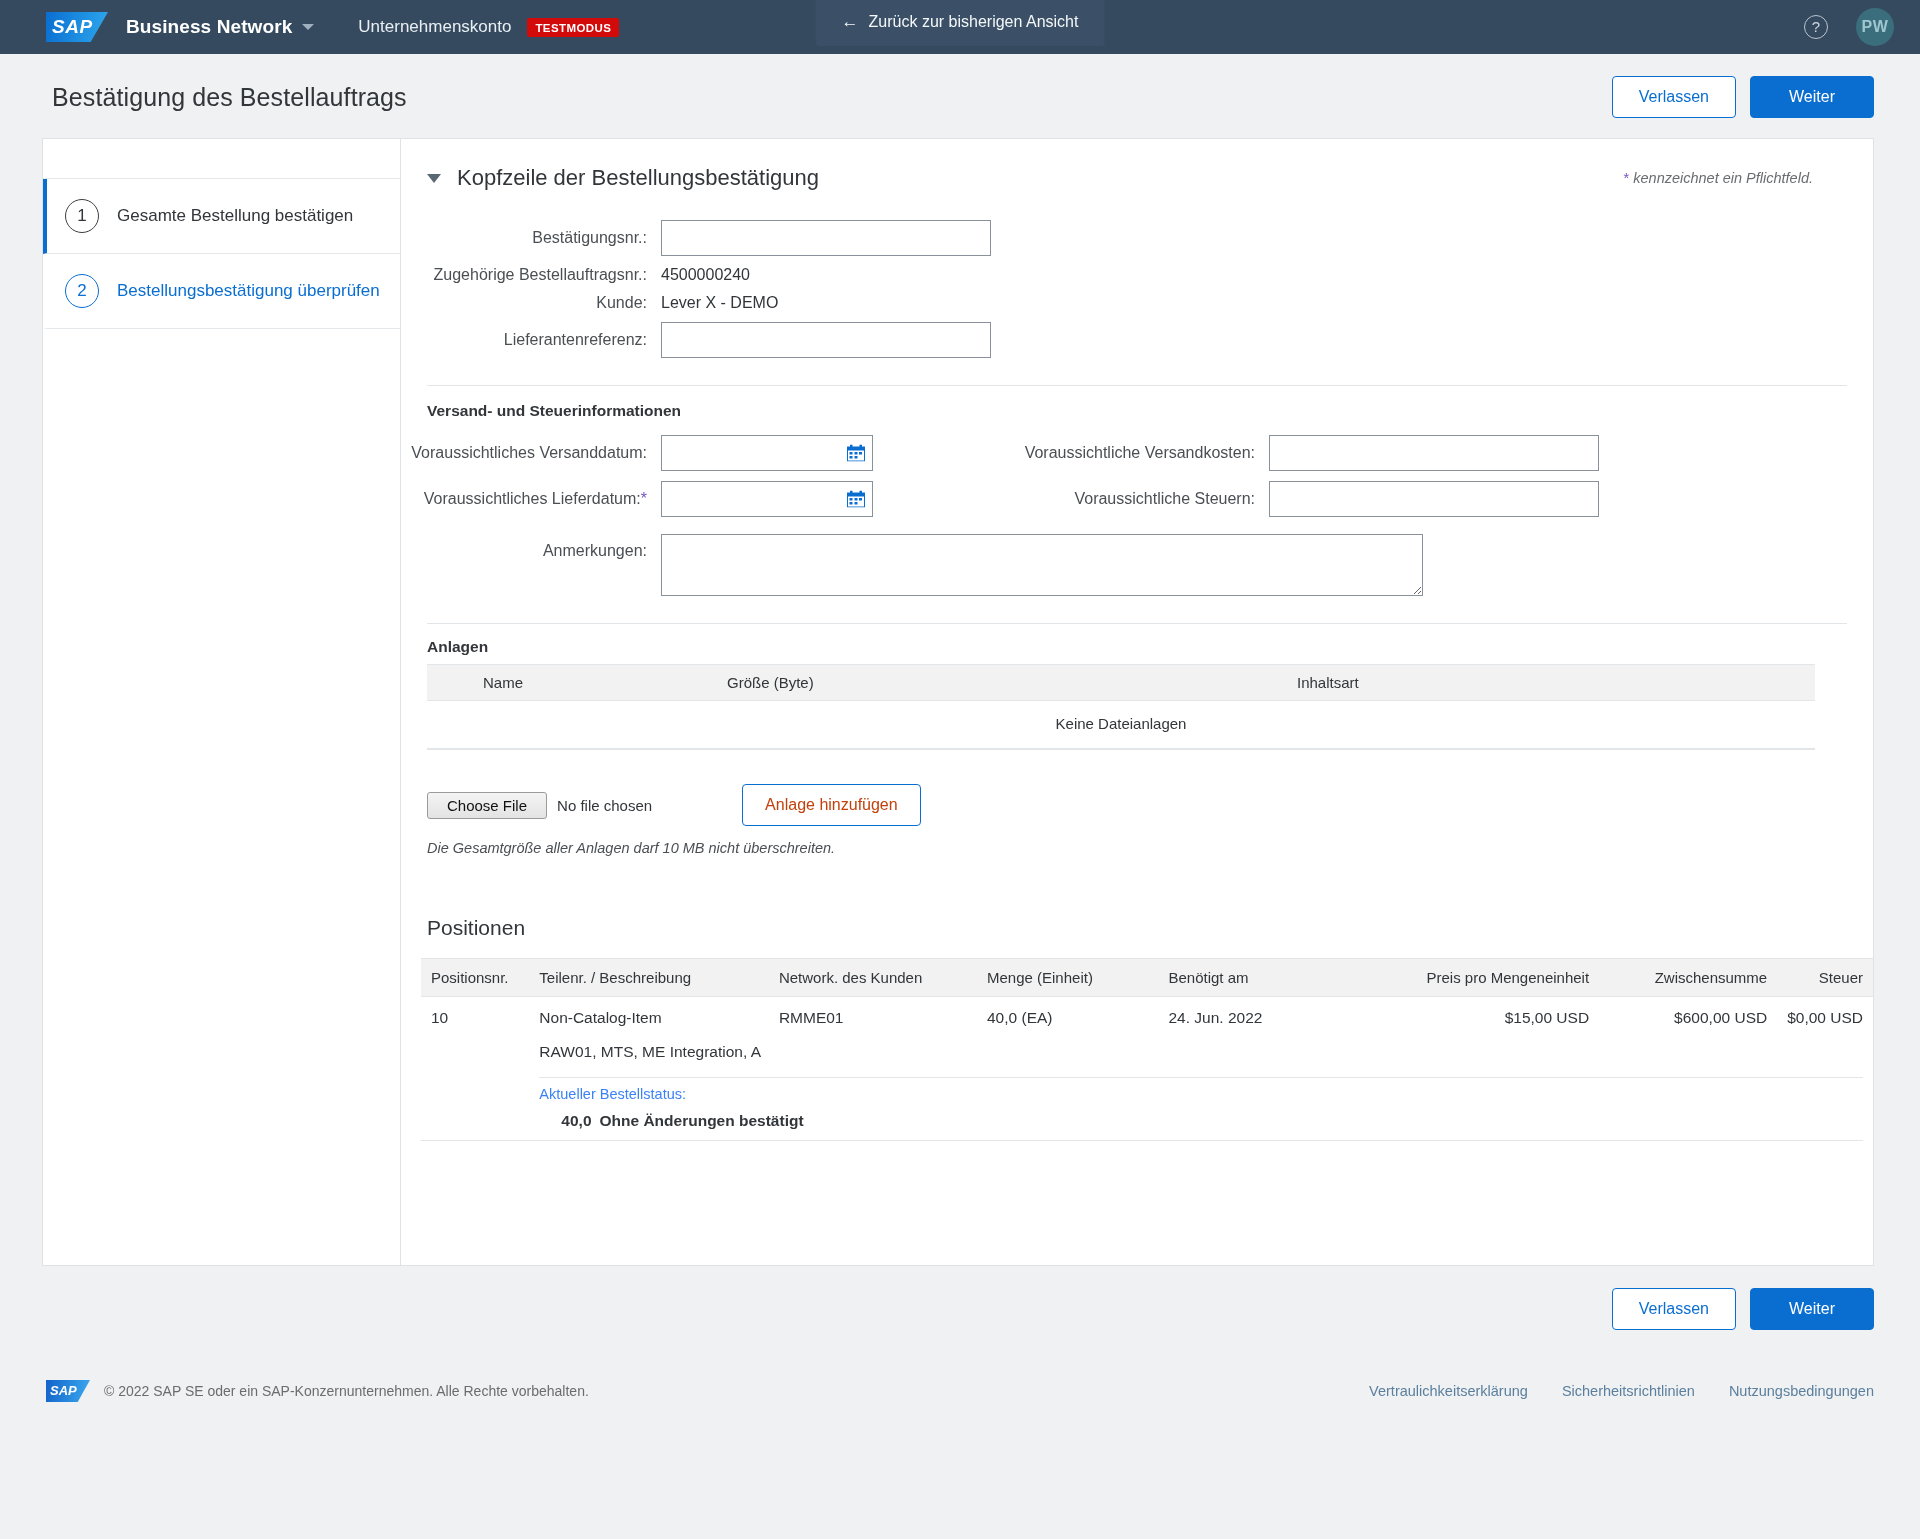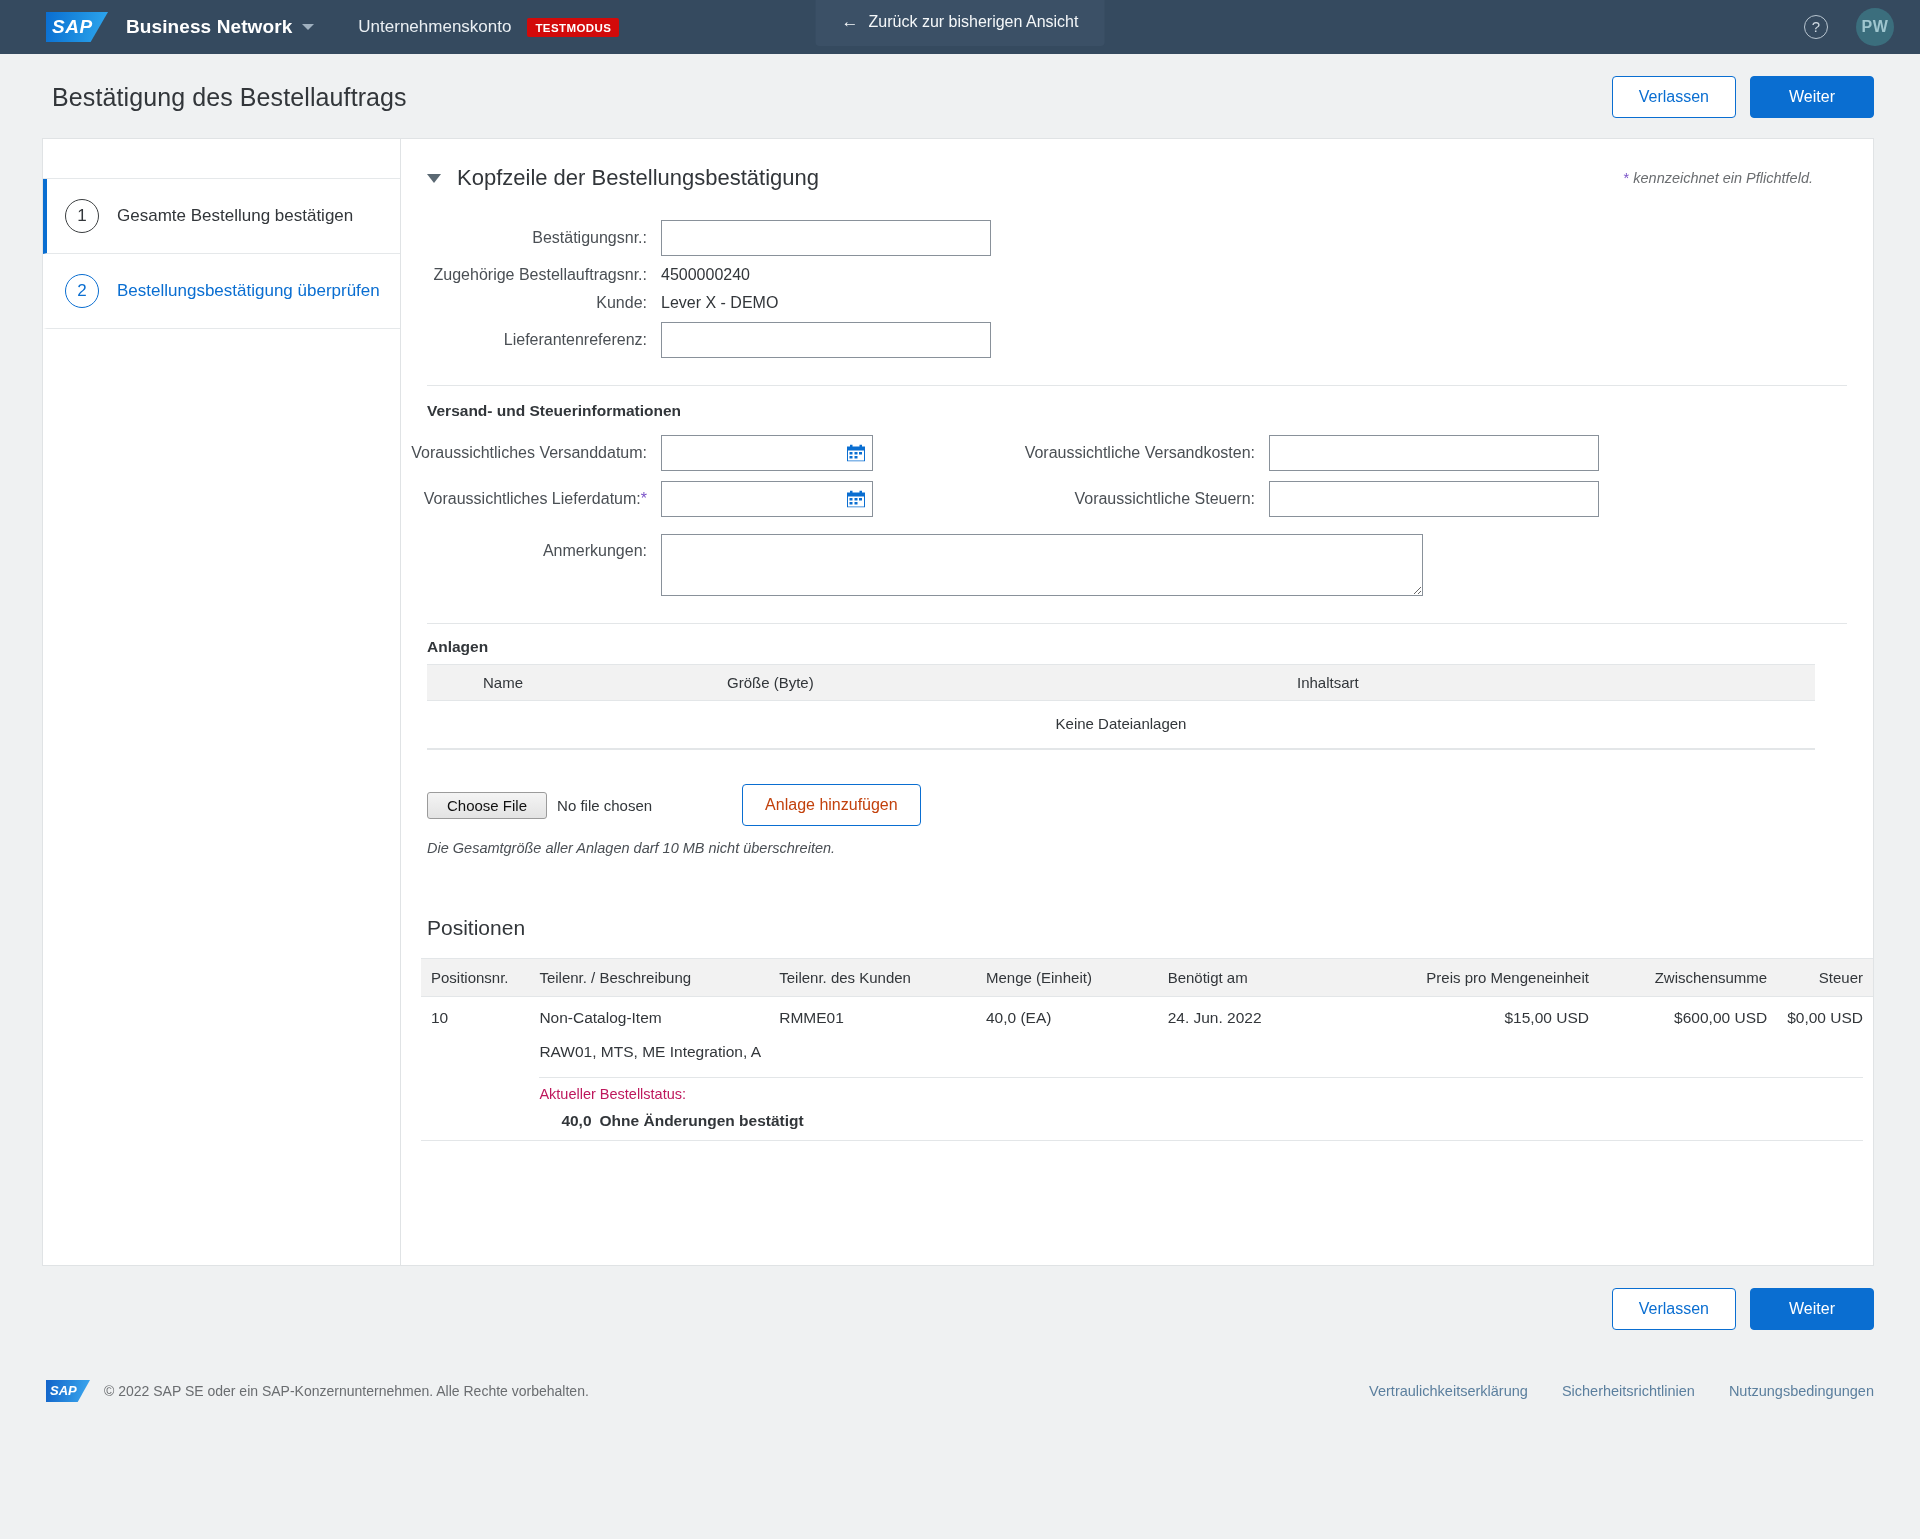--- a/index.html
+++ b/index.html
@@ -296,21 +296,21 @@
     white-space: nowrap;
   }
   table.pos thead th.num { text-align: right; }
   table.pos tbody td {
     font-size: 15.5px; color: #32363a;
     padding: 12px 10px 4px; vertical-align: top;
   }
   table.pos tbody td.num { text-align: right; white-space: nowrap; }
   .desc2 { font-size: 15.5px; color: #32363a; padding: 18px 10px 10px 10px; }
   .status-cell { padding: 0 10px 6px 10px; }
-  .status-lab { font-size: 14.5px; color: #be185d; padding: 8px 0 0 0; border-top: 1px solid #e3e6e8; }
+  .status-lab { font-size: 14.5px; color: #3b82f6; padding: 8px 0 0 0; border-top: 1px solid #e3e6e8; }
   .status-val { font-size: 15.5px; font-weight: bold; color: #32363a; padding: 10px 0 6px 22px; }
   .status-val .qty { margin-right: 8px; }
   .pos-bottom-line { border-bottom: 1px solid #e3e6e8; }
 
   
   .foot-actions {
     display: flex; justify-content: flex-end; gap: 14px;
     padding: 22px 46px 26px;
     background: #eff1f2;
   }
@@ -491,21 +491,21 @@
     </div>
     <div class="size-note">Die Gesamtgröße aller Anlagen darf 10 MB nicht überschreiten.</div>
 
     <div class="pos-wrap">
       <div class="pos-title">Positionen</div>
       <table class="pos">
         <thead>
           <tr>
             <th style="width:110px">Positionsnr.</th>
             <th style="width:250px">Teilenr. / Beschreibung</th>
-            <th style="width:215px">Teilenr. des Kunden</th>
+            <th style="width:215px">Network. des Kunden</th>
             <th style="width:190px">Menge (Einheit)</th>
             <th style="width:215px">Benötigt am</th>
             <th class="num" style="width:250px">Preis pro Mengeneinheit</th>
             <th class="num" style="width:185px">Zwischensumme</th>
             <th class="num">Steuer</th>
           </tr>
         </thead>
         <tbody>
           <tr>
             <td>10</td>

